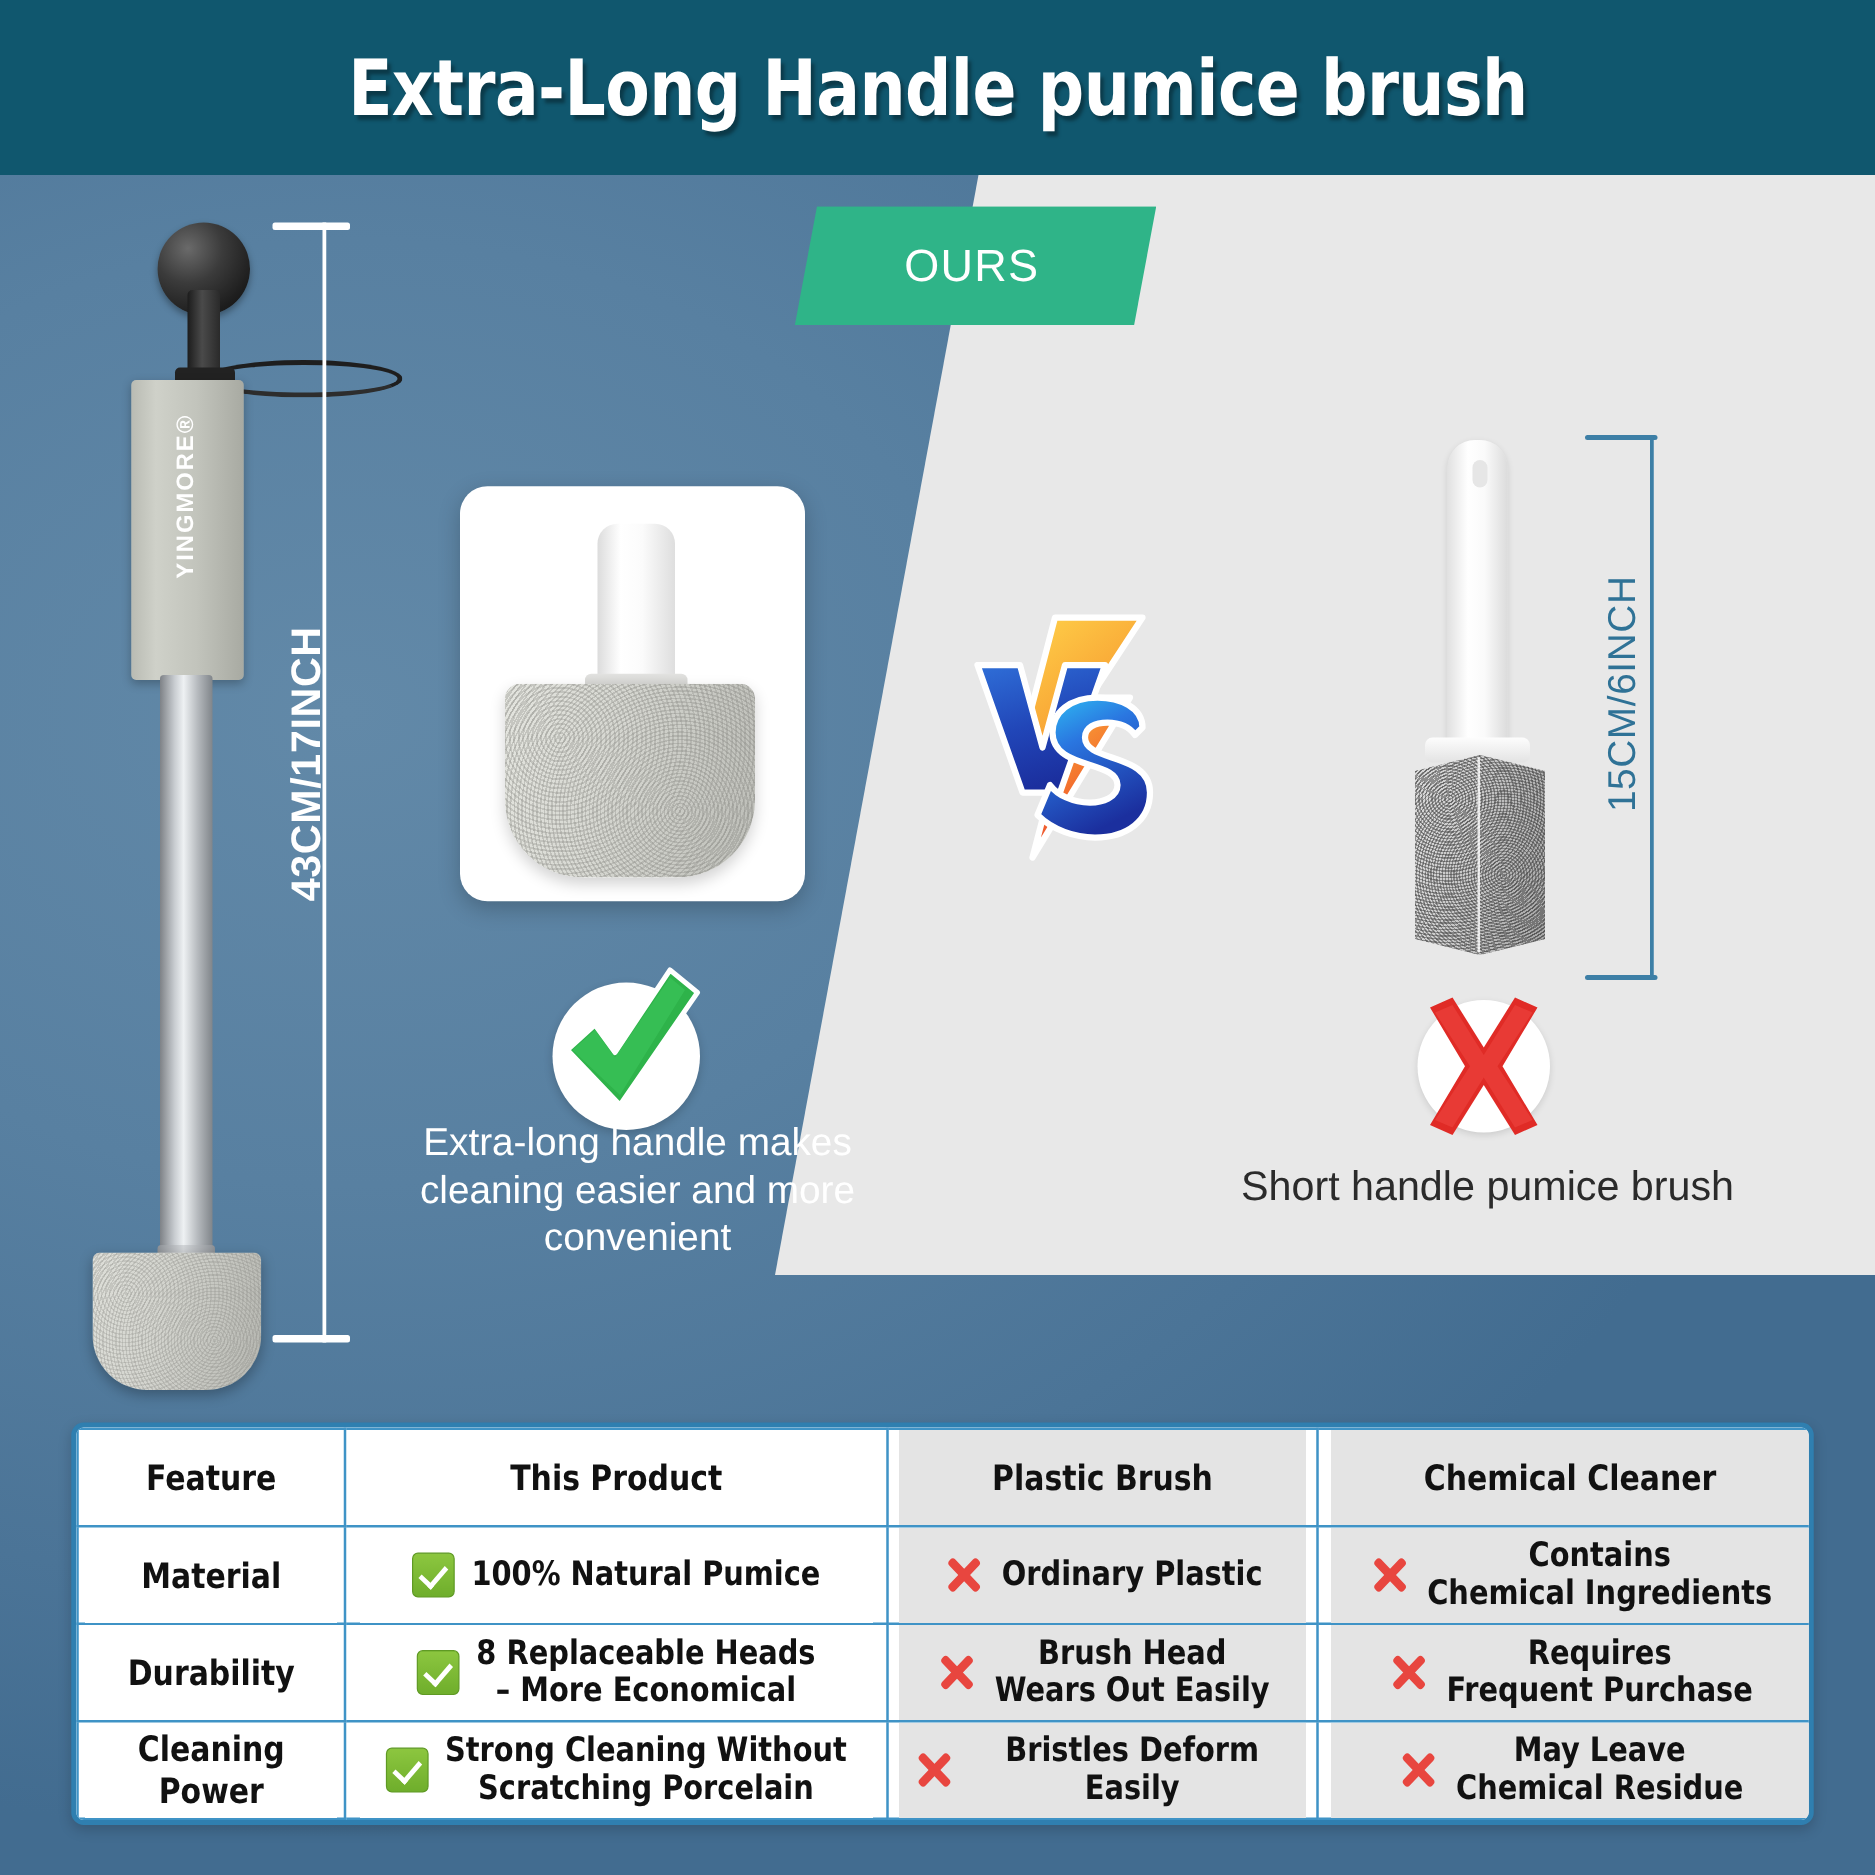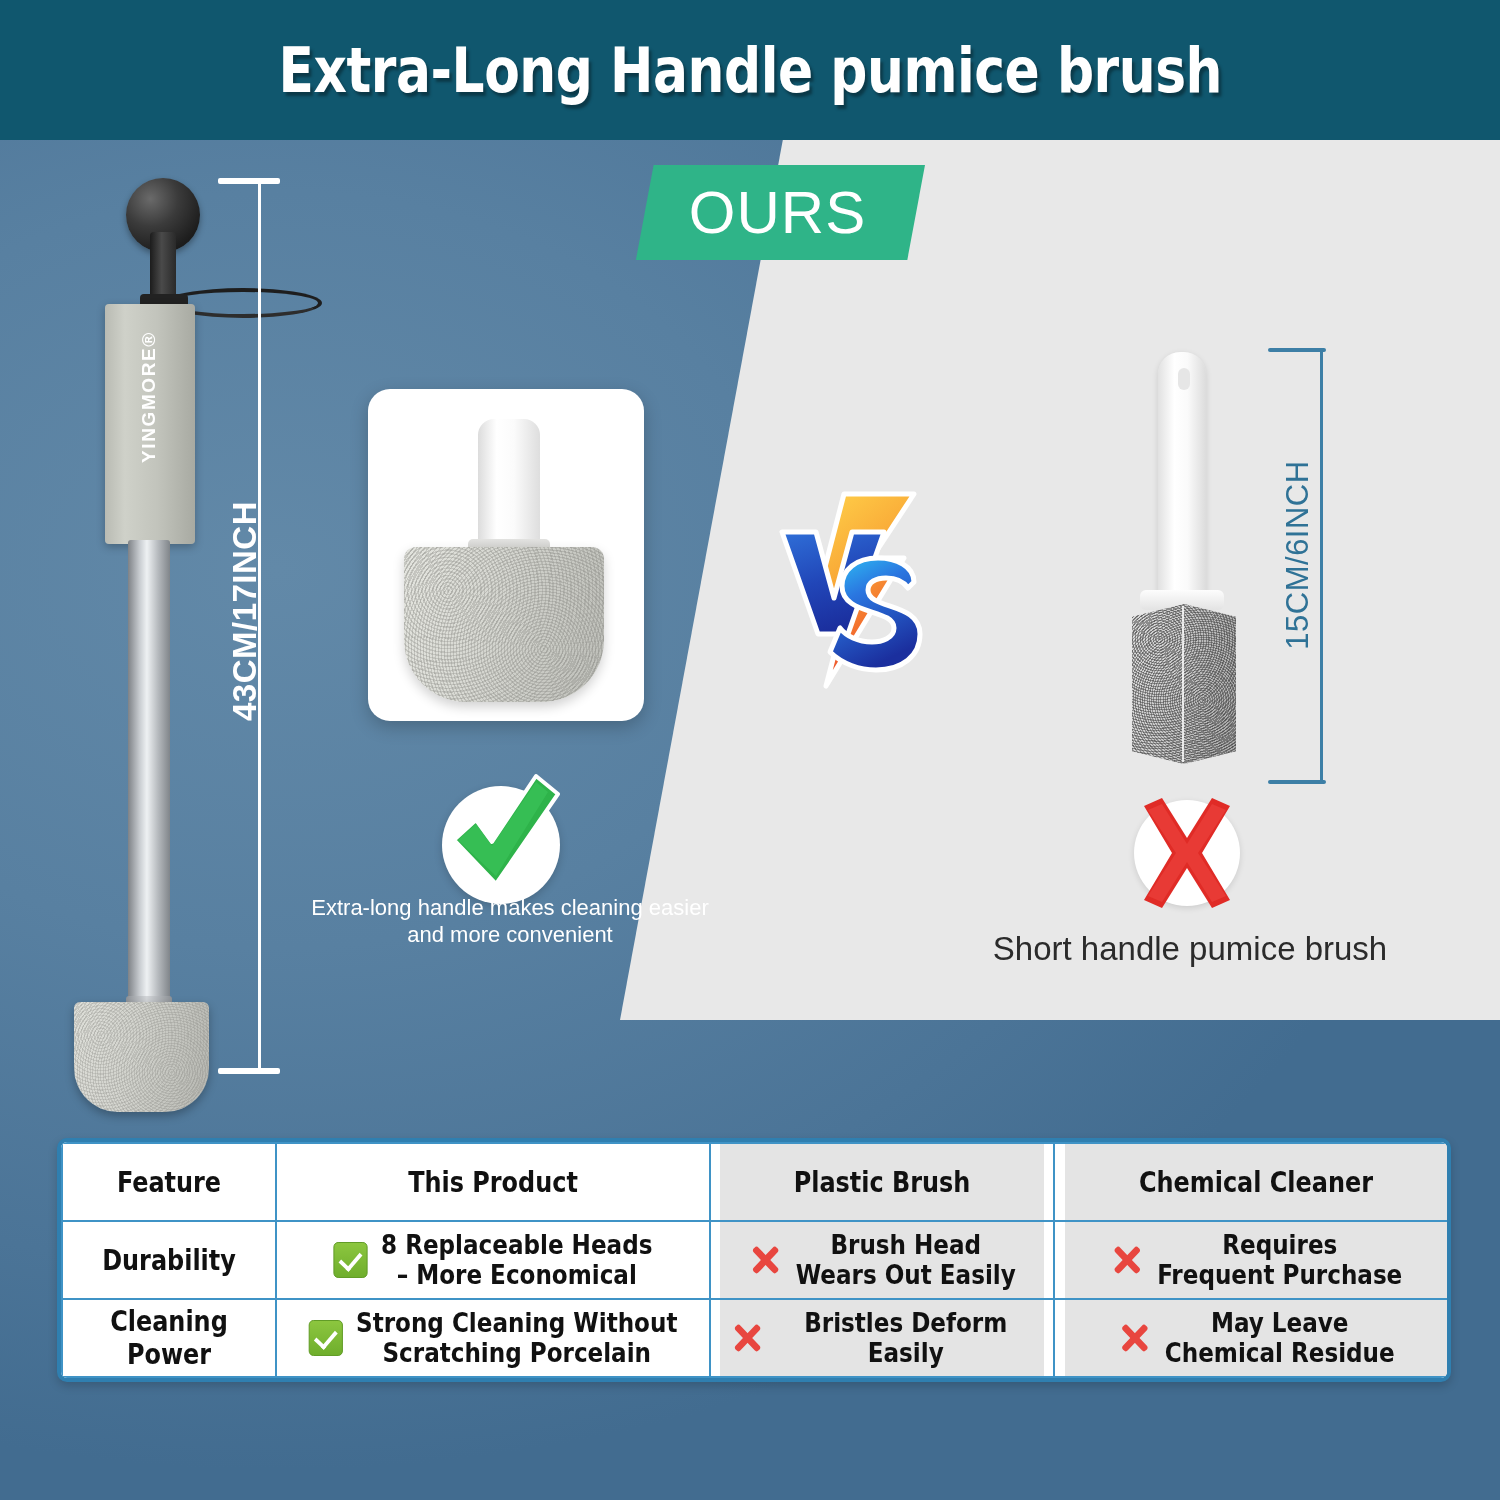--- a/index.html
+++ b/index.html
@@ -51,21 +51,21 @@
   }
   .banner .ours{
     left:0;width:295px;background:#2fb488;
     clip-path:polygon(8% 0%, 100% 0%, 94% 100%, 2% 100%);
   }
   .banner .other{
     left:285px;width:270px;background:#808080;
     clip-path:polygon(4% 0%, 100% 0%, 88% 100%, 0% 100%);
   }
   .banner .lbl{
-    color:#fff;font-size:60px;letter-spacing:1px;
+    color:#fff;font-size:36px;letter-spacing:1px;
     font-family:"Liberation Sans",sans-serif;font-weight:400;
   }
 
   
   .longbrush{position:absolute;left:60px;top:170px;width:210px;height:910px;}
   .lb-knob{
     position:absolute;left:66px;top:8px;width:74px;height:74px;border-radius:50%;
     background:radial-gradient(circle at 33% 28%, #6a6a6a 0%, #3b3b3b 38%, #1d1d1d 75%, #111 100%);
     box-shadow:0 3px 6px rgba(0,0,0,.35);
   }
@@ -151,21 +151,21 @@
   }
 
   
   .check-badge{
     position:absolute;left:442px;top:786px;width:118px;height:118px;border-radius:50%;
     background:#ffffff;box-shadow:0 3px 8px rgba(0,0,0,.18);
   }
   .check-badge svg{position:absolute;left:-6px;top:-18px;}
   .left-caption{
     position:absolute;left:290px;top:895px;width:440px;text-align:center;
-    color:#ffffff;font-size:22px;line-height:1.22;font-weight:400;
+    color:#ffffff;font-size:31px;line-height:1.22;font-weight:400;
   }
 
   
   .vs{position:absolute;left:768px;top:486px;width:180px;height:210px;}
 
   
   .shortbrush{position:absolute;left:1120px;top:352px;width:130px;height:430px;}
   .sb-handle{
     position:absolute;left:38px;top:0;width:48px;height:258px;
     border-radius:22px 22px 10px 10px;
@@ -361,20 +361,41 @@
   <div class="table-wrap">
     <table class="cmp">
       <tbody id="cmp-body">
           <tr class="head">
             <td class="c0">Feature</td>
             <td class="c1">This Product</td>
             <td class="c2">Plastic Brush</td>
             <td class="c3">Chemical Cleaner</td>
           </tr>
           <tr>
+            <td class="c0">Material</td>
+            <td class="c1">
+              <div class="cellflex">
+                <span class="ic-check"></span>
+                <div class="txt">100% Natural Pumice</div>
+              </div>
+            </td>
+            <td class="c2">
+              <div class="cellflex">
+                <span class="ic-x"></span>
+                <div class="txt">Ordinary Plastic</div>
+              </div>
+            </td>
+            <td class="c3">
+              <div class="cellflex">
+                <span class="ic-x"></span>
+                <div class="txt">Contains<br>Chemical Ingredients</div>
+              </div>
+            </td>
+          </tr>
+          <tr>
             <td class="c0">Durability</td>
             <td class="c1">
               <div class="cellflex">
                 <span class="ic-check"></span>
                 <div class="txt">8 Replaceable Heads<br>– More Economical</div>
               </div>
             </td>
             <td class="c2">
               <div class="cellflex">
                 <span class="ic-x"></span>

